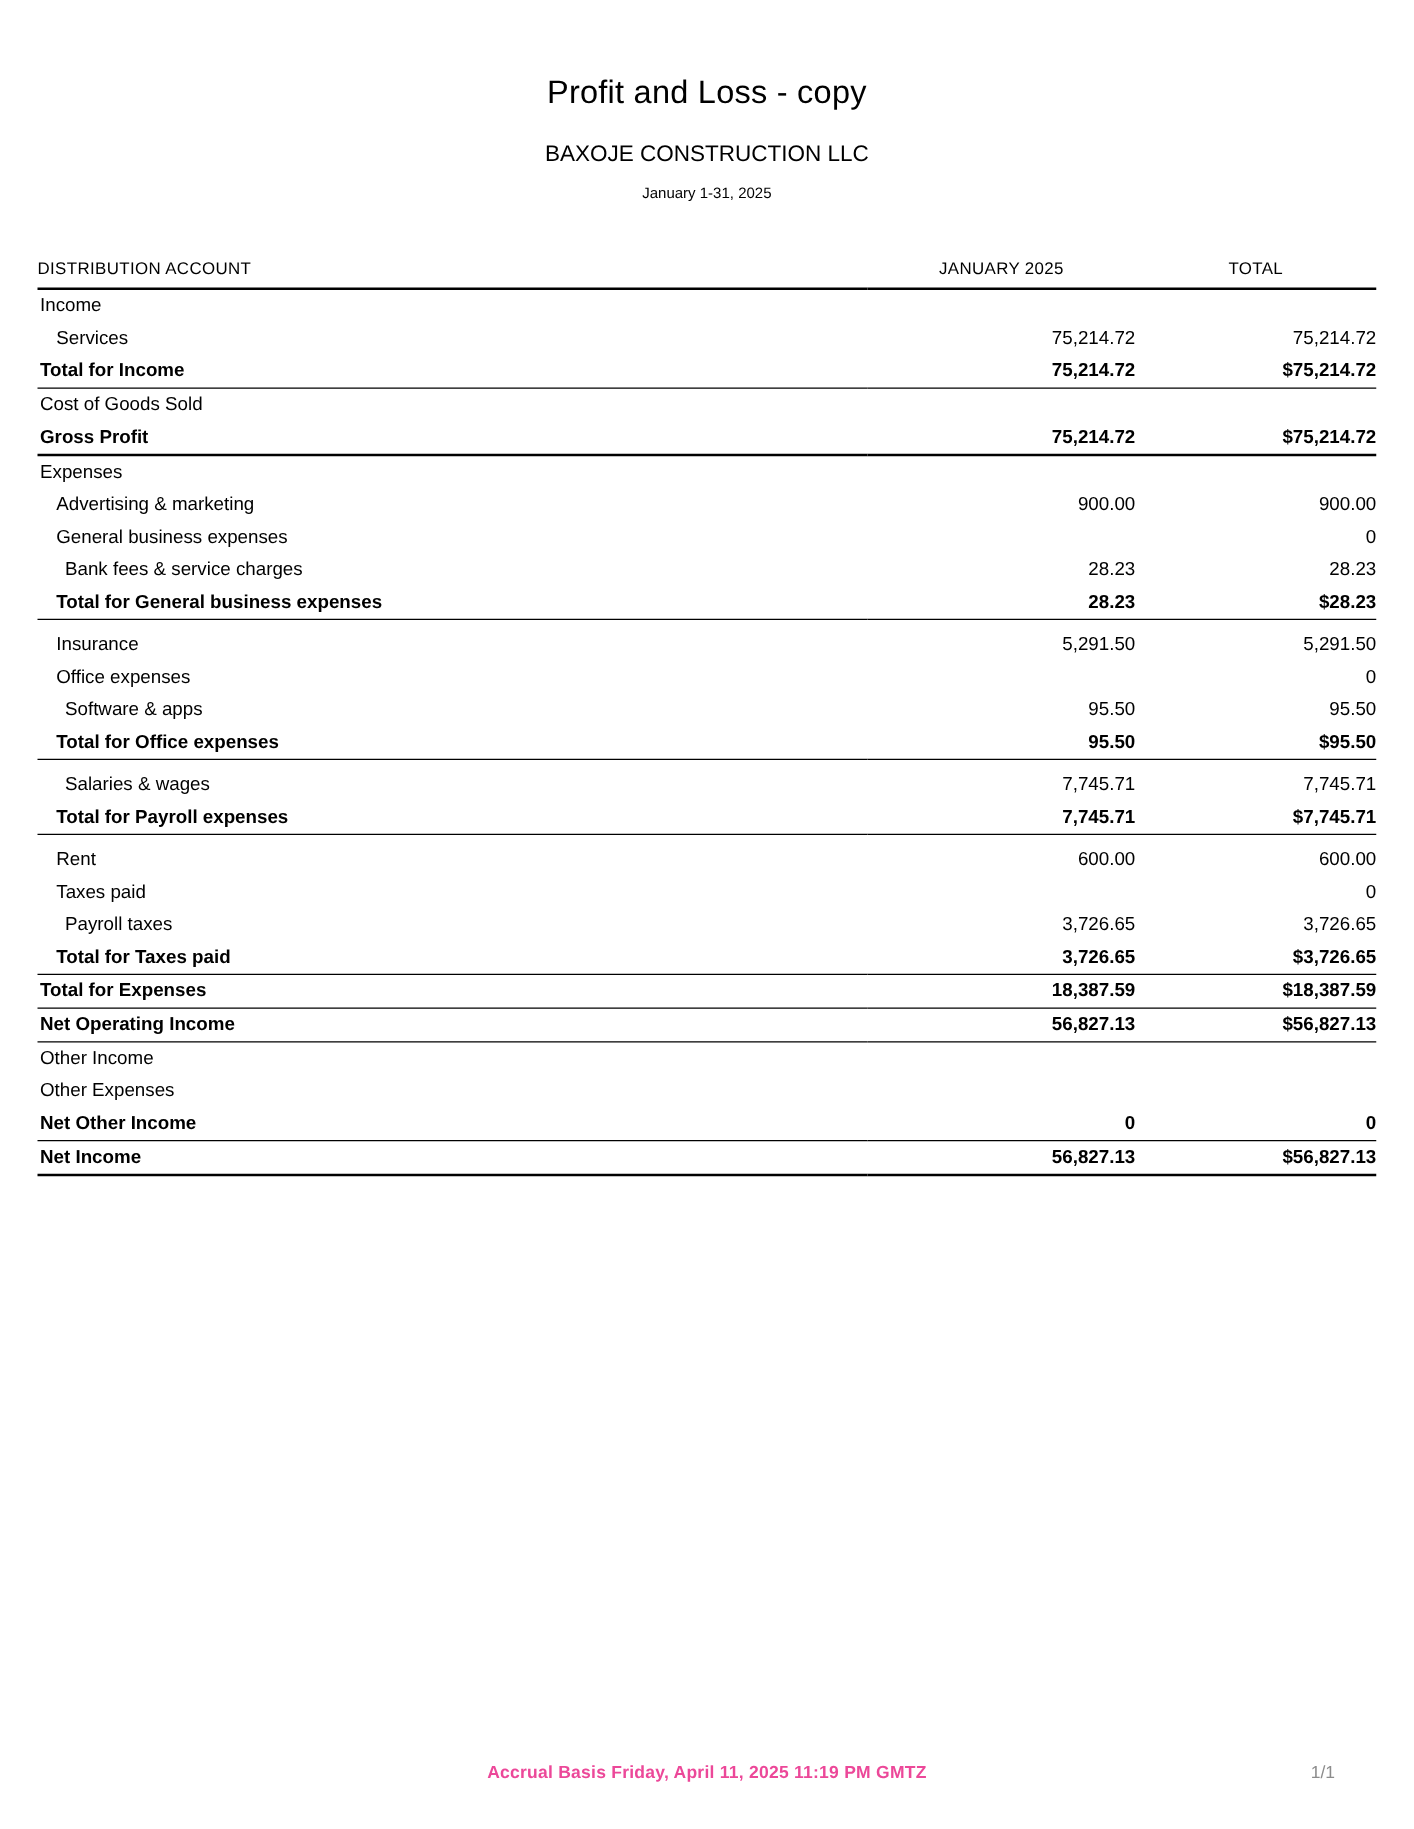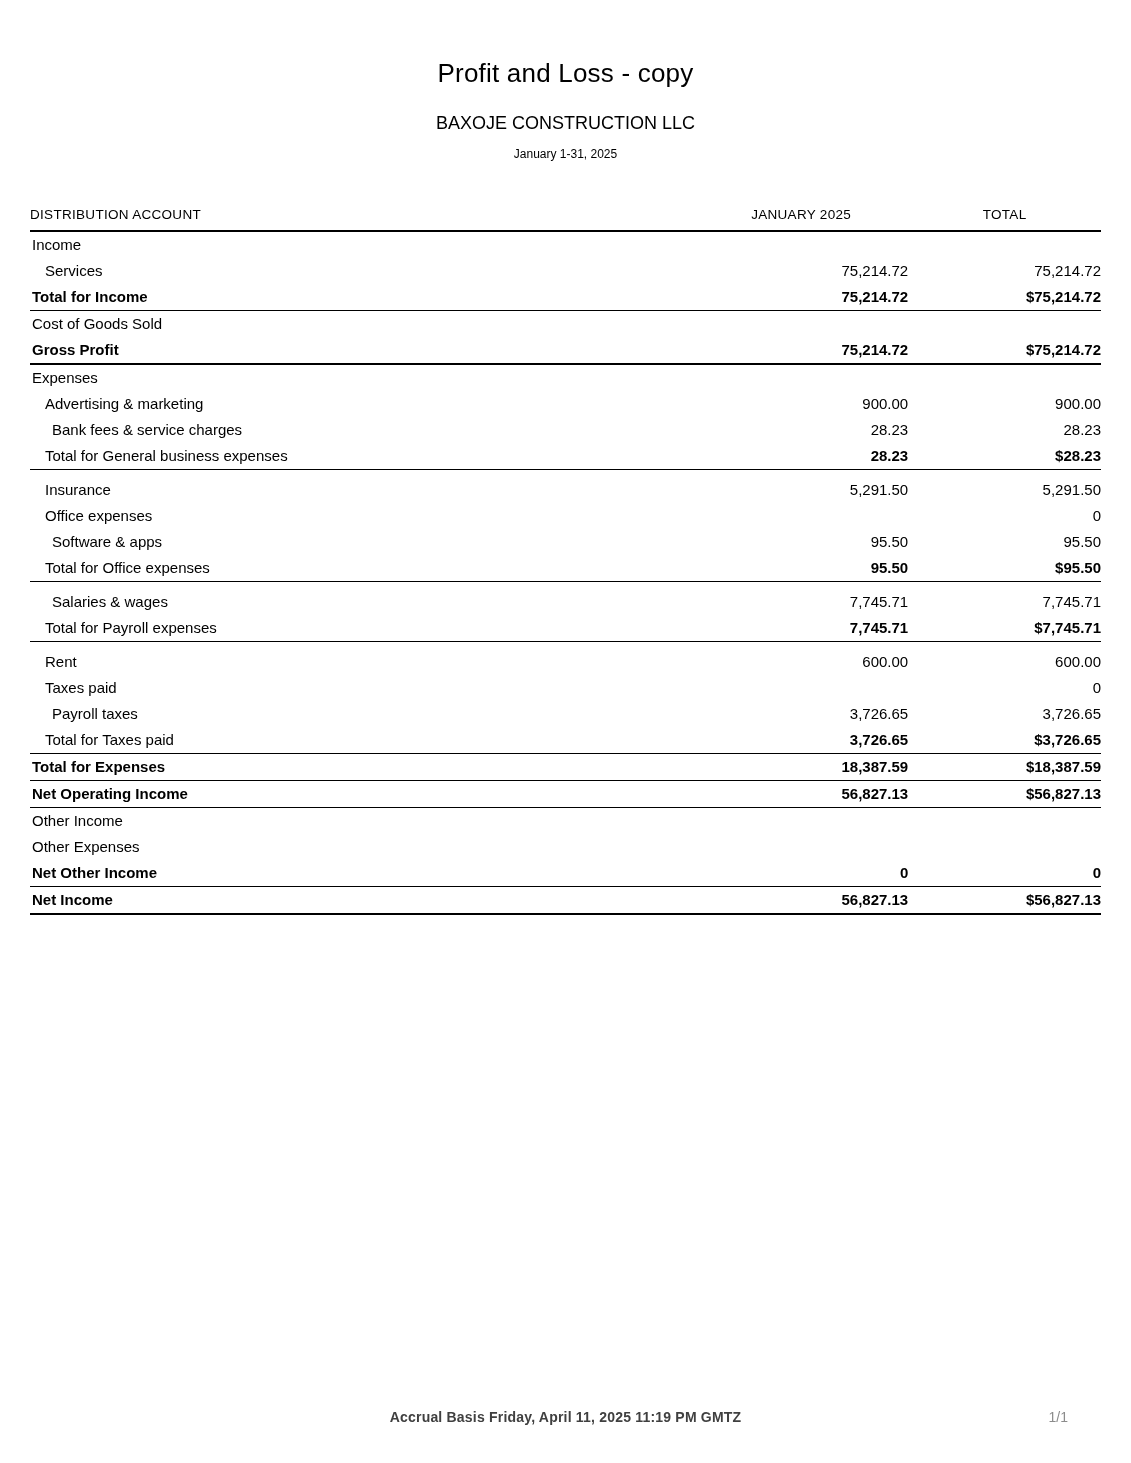--- a/index.html
+++ b/index.html
@@ -65,21 +65,21 @@
     padding: 4px 0 4px 0;
     vertical-align: bottom;
     line-height: 18px;
   }
   td.acct { text-align: left; }
   td.num  { text-align: right; }
 
   .ind0 { padding-left: 2px; }
   .ind1 { padding-left: 15px; }
   .ind2 { padding-left: 22px; }
-  .ind-tot1 { padding-left: 15px; font-weight: normal; }
+  .ind-tot1 { padding-left: 15px; font-weight: bold; }
   .ind-tot0 { padding-left: 2px; font-weight: bold; }
   .bold { font-weight: bold; }
   tr.rule-bottom > td { border-bottom: 1px solid #000; }
   tr.rule-thick-bottom > td { border-bottom: 2px solid #000; }
   tr.spacer td { padding: 0; height: 7px; line-height: 7px; }
 
   .footer {
     position: absolute;
     left: 0;
     right: 0;
@@ -89,21 +89,21 @@
     padding: 0 40px;
   }
   .footer-inner {
     position: relative;
     height: 20px;
   }
   .footer-center {
     text-align: center;
     font-size: 14px;
     font-weight: bold;
-    color: #404040;
+    color: #ec4899;
     letter-spacing: 0.2px;
   }
   .footer-right {
     position: absolute;
     right: 23px;
     top: 0;
     font-size: 14px;
     color: #8c8c8c;
   }
 </style>
@@ -162,20 +162,25 @@
         <td class="acct ind0">Expenses</td>
         <td class="num"></td>
         <td class="num"></td>
       </tr>
       <tr>
         <td class="acct ind1">Advertising &amp; marketing</td>
         <td class="num">900.00</td>
         <td class="num">900.00</td>
       </tr>
       <tr>
+        <td class="acct ind1">General business expenses</td>
+        <td class="num"></td>
+        <td class="num">0</td>
+      </tr>
+      <tr>
         <td class="acct ind2">Bank fees &amp; service charges</td>
         <td class="num">28.23</td>
         <td class="num">28.23</td>
       </tr>
       <tr class="rule-bottom">
         <td class="acct ind-tot1">Total for General business expenses</td>
         <td class="num bold">28.23</td>
         <td class="num bold">$28.23</td>
       </tr>
 

